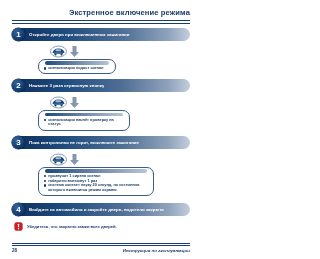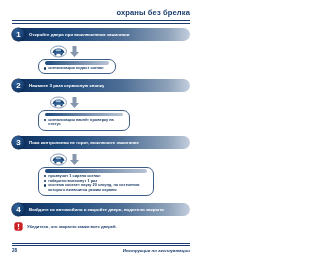--- a/index.html
+++ b/index.html
@@ -166,21 +166,21 @@
   }
   .f-page{ color:#1b3c6e; font-size:4.6px; font-weight:bold; }
   .f-doc{ color:#1b3c6e; font-size:4.4px; font-style:italic; font-weight:bold; }
 </style>
 </head>
 <body>
 
 <div class="page">
 
   <div class="title-wrap">
-    <div class="title-line">охраны без брелка</div>
+    <div class="title-line">Экстренное включение режима</div>
   </div>
   <div class="rule"></div>
   <div class="rule2"></div>
 
   <div class="steps">
 
     <div class="step-block">
       <div class="step-bar">
         <div class="step-badge">1</div>
         <div class="step-text">Откройте дверь при выключенном зажигании</div>

